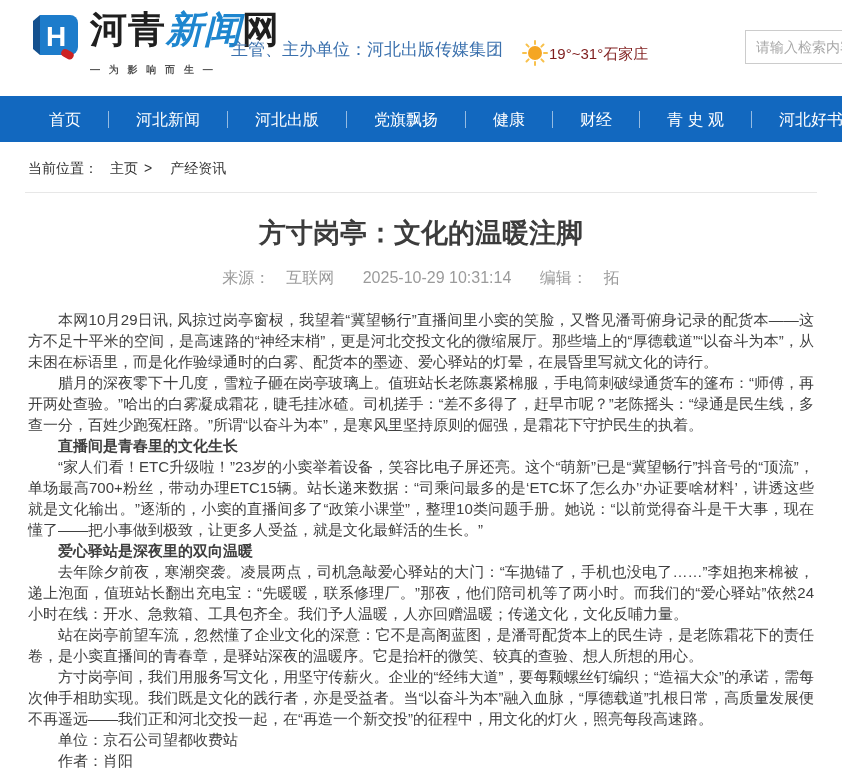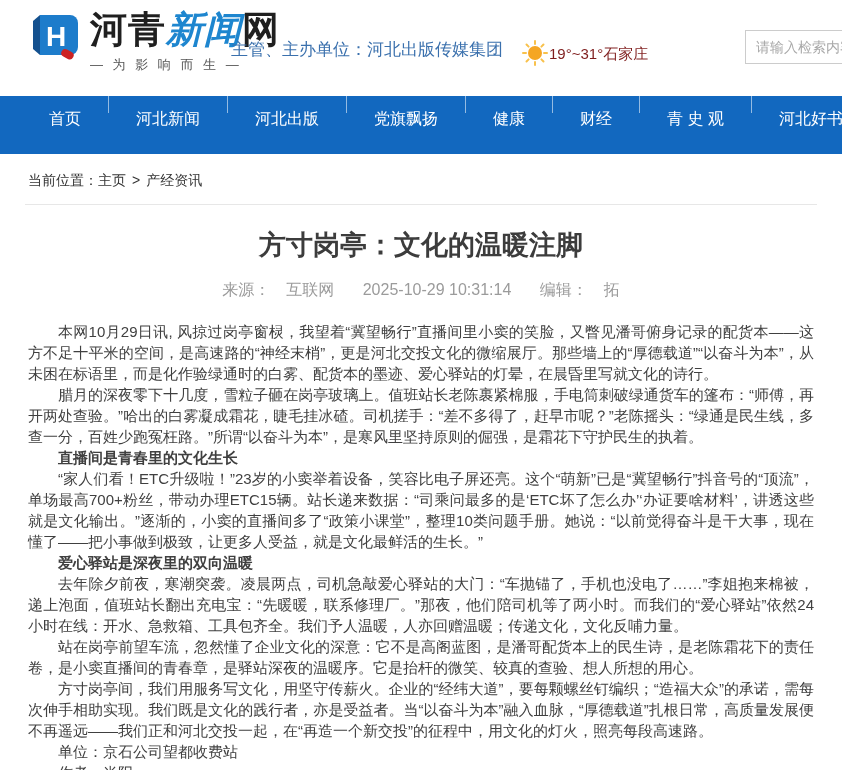--- a/index.html
+++ b/index.html
@@ -14,42 +14,42 @@
   }
 
   
   .header { position: relative; height: 96px; background: #fff; overflow: hidden; }
   .logo { position: absolute; left: 28px; top: 8px; display: flex; align-items: flex-start; cursor: pointer; }
   .logo-icon { flex: none; margin-top: 2px; }
   .logo-textcol { margin-left: 8px; }
   .logo-name { font-size: 37px; font-weight: bold; line-height: 44px; letter-spacing: 1px; white-space: nowrap; }
   .logo-name .dark { color: #1f1f1f; }
   .logo-name .blue { color: #1e86cf; font-style: italic; }
-  .logo-slogan { font-size: 13px; color: #555; letter-spacing: 3px; margin-top: 4px; white-space: nowrap; }
+  .logo-slogan { font-size: 10px; color: #555; letter-spacing: 3px; margin-top: 11px; white-space: nowrap; font-weight: bold; }
   .sponsor { position: absolute; left: 231px; top: 38px; font-size: 17px; color: #3a70ad; white-space: nowrap; }
   .weather { position: absolute; left: 522px; top: 40px; display: flex; align-items: center; gap: 1px; font-size: 15px; color: #7f1d1d; white-space: nowrap; }
   .search-input {
     position: absolute; left: 745px; top: 30px; width: 170px; height: 34px;
     border: 1px solid #ccc; background: #fff; padding: 0 10px; font-size: 14px; color: #333;
     outline: none; font-family: inherit;
   }
   .search-input::placeholder { color: #a9a9a9; }
 
   
-  .nav { height: 58px; background: #1268bf; display: flex; padding-left: 30px; overflow: hidden; white-space: nowrap; gap: 8px; }
+  .nav { height: 46px; background: #1268bf; display: flex; align-items: center; padding-left: 30px; overflow: hidden; white-space: nowrap; gap: 8px; }
   .nav-item { color: #ffffff; font-size: 16px; text-decoration: none; padding: 0 19px; line-height: 45px; flex: none; cursor: pointer; }
   .nav-div { width: 1px; height: 17px; background: rgba(255,255,255,.55); flex: none; }
 
   
   .breadcrumb-row {
     margin: 0 25px; padding: 18px 3px 14px;
     border-bottom: 1px solid #e7e7e7;
     font-size: 14px; color: #333;
   }
-  .breadcrumb-row a { color: #333; text-decoration: none; cursor: pointer; }
+  .breadcrumb-row a { color: #333; text-decoration: none; cursor: pointer; margin-left: 12px; }
   .bc-sep { margin: 0 6px; }
 
   
   .article { padding: 0 28px 20px; }
   .article-title { text-align: center; font-size: 27px; font-weight: bold; color: #3c3c3c; margin: 22px 0 1px; }
   .article-meta { text-align: center; color: #9b9b9b; font-size: 16px; margin-top: 17px; }
   .article-meta span { margin: 0 8px; }
   .article-body { margin-top: 20px; font-size: 15px; line-height: 21px; color: #404040; text-align: justify; }
   .para { margin: 0; text-indent: 2em; }
   .para.heading { font-weight: bold; }

